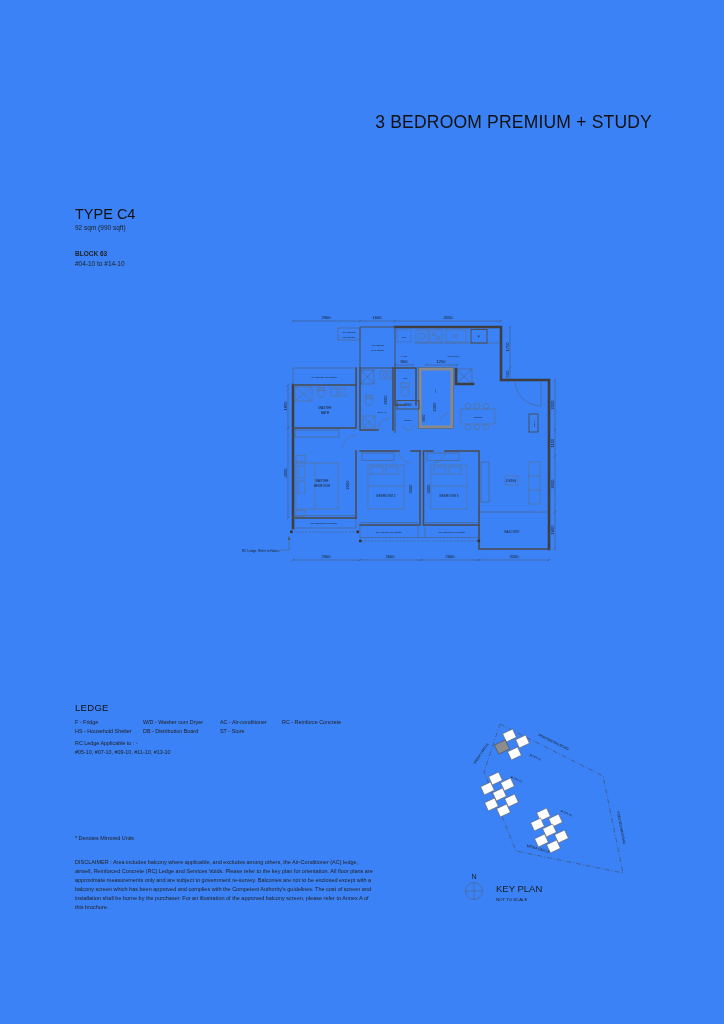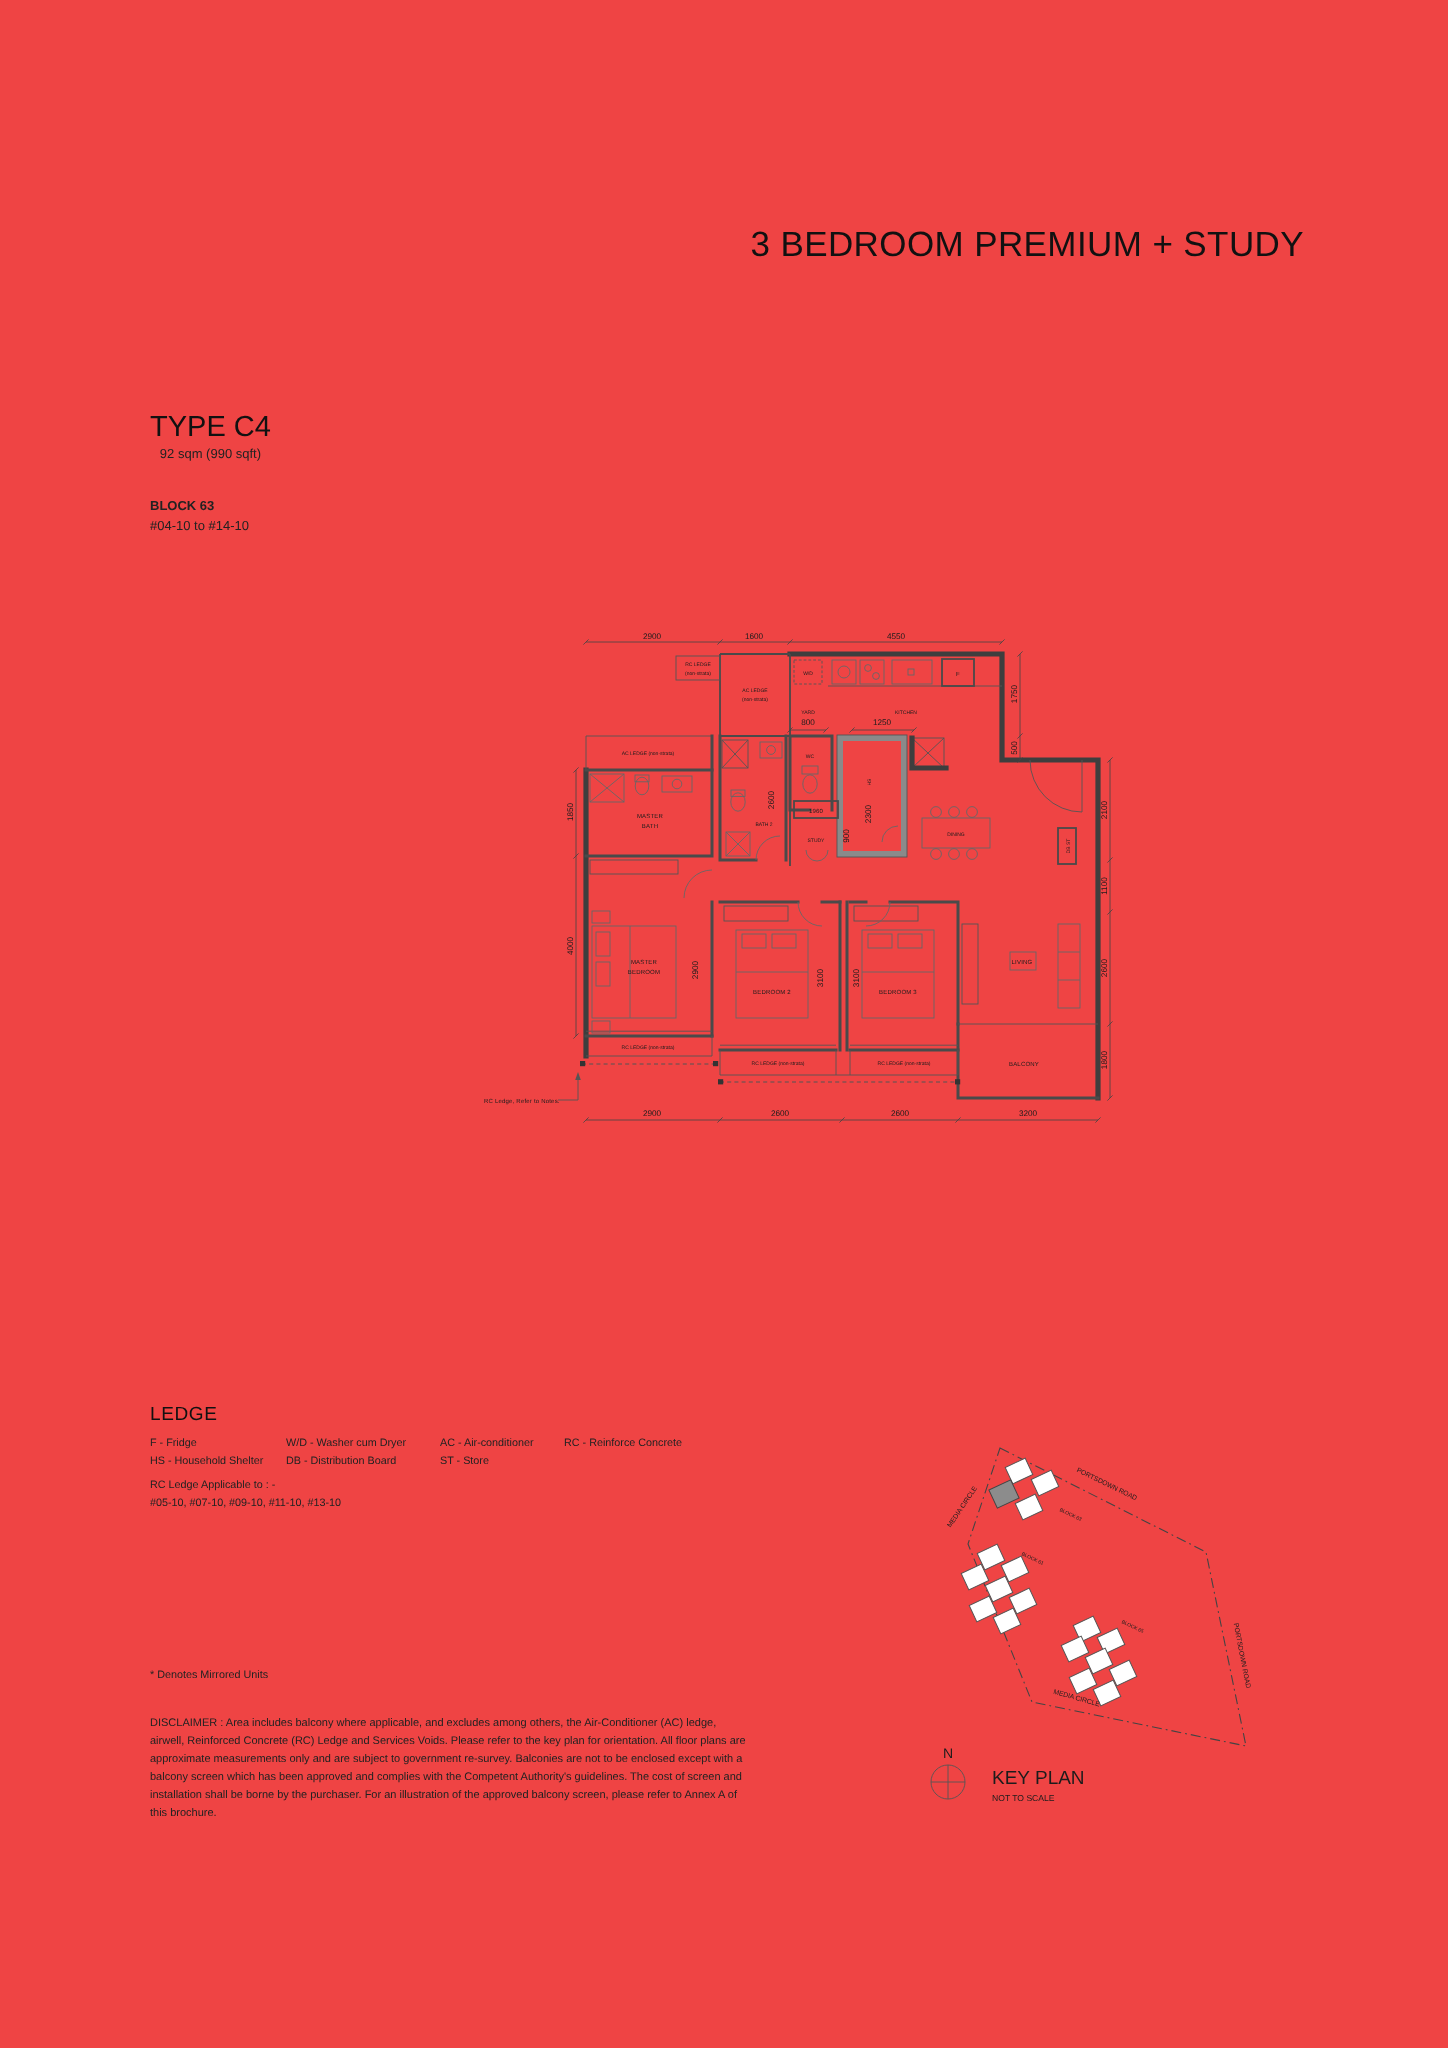--- a/index.html
+++ b/index.html
@@ -1,20 +1,20 @@
 <!DOCTYPE html>
 <html><head>
 <meta charset="utf-8">
 <style>
   html,body{margin:0;padding:0;background:#fff;}
-  #page{position:relative;width:724px;height:1024px;background:#ef4444;overflow:hidden;
+  #page{position:relative;width:724px;height:1024px;background:#3b82f6;overflow:hidden;
         font-family:"Liberation Sans", sans-serif;color:#1a1a1a;}
   .abs{position:absolute;}
   #title{top:112px;right:72px;font-size:17.5px;letter-spacing:.2px;color:#111;}
-  #typeblock{left:75px;top:206px;text-align:center;}
+  #typeblock{left:75px;top:206px;}
   #typeblock .t{font-size:14.5px;color:#111;}
   #typeblock .a{font-size:6.5px;margin-top:2px;color:#222;}
   #blockinfo{left:75px;top:249px;font-size:6.5px;line-height:1.5;color:#222;}
   #blockinfo .b{font-weight:bold;}
   #legend{left:75px;top:702px;width:330px;font-size:5.4px;color:#222;}
   #legend h3{margin:0 0 5px 0;font-size:9.5px;font-weight:normal;letter-spacing:.3px;color:#111;}
   .lgrid{position:relative;height:16px;}
   .lcol{position:absolute;top:0;line-height:1.6;}
   .lc1{left:0;} .lc2{left:68px;} .lc3{left:145px;} .lc4{left:207px;}
   #rcledge{left:75px;top:739px;font-size:5.4px;line-height:1.6;color:#222;}

